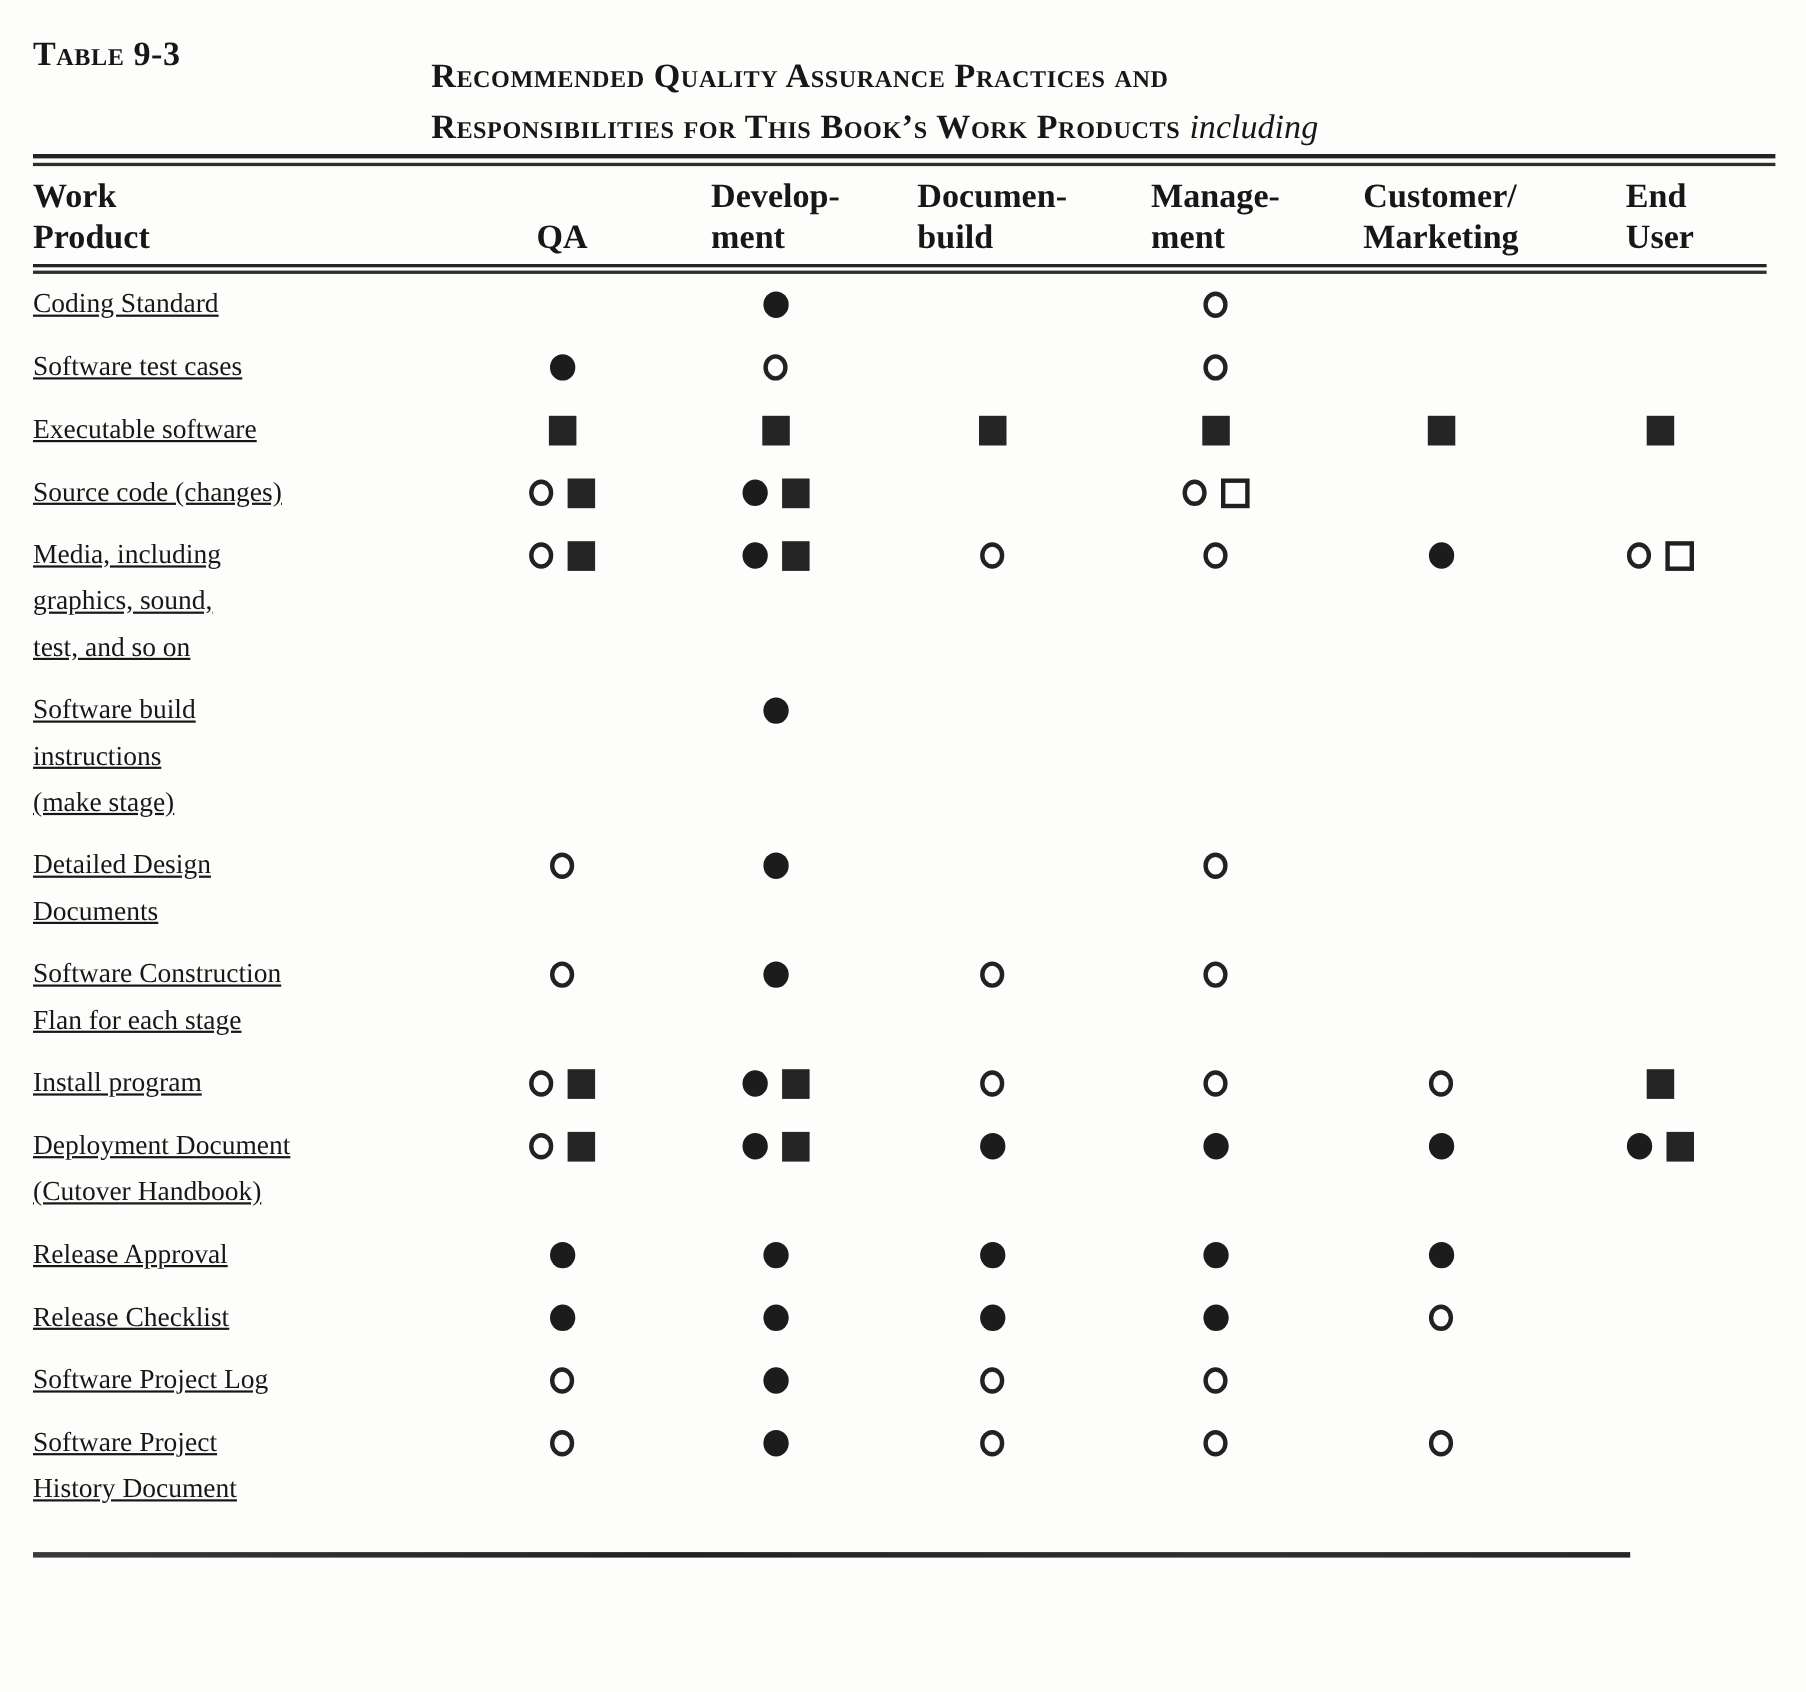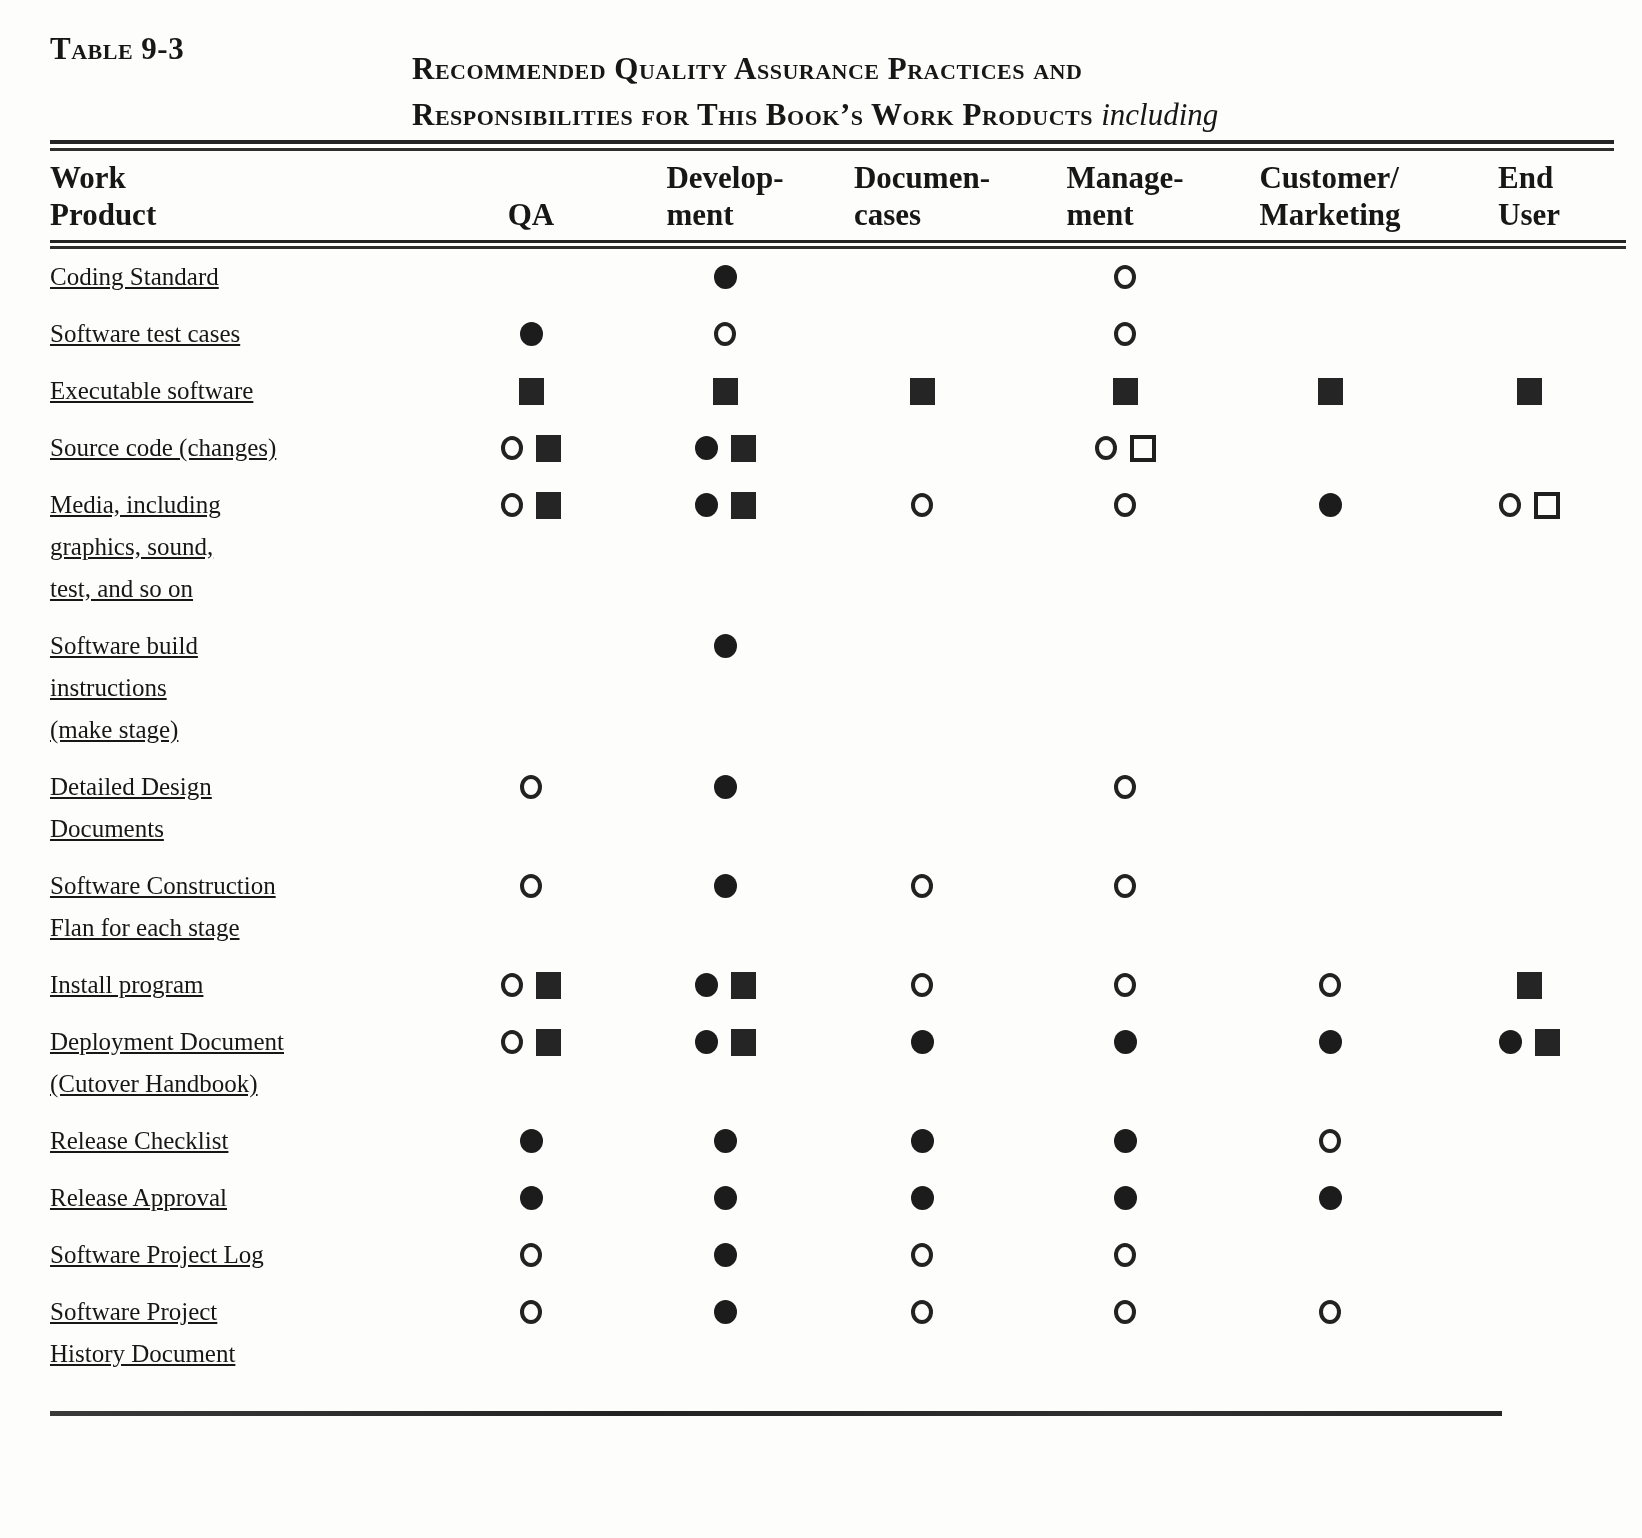--- a/index.html
+++ b/index.html
@@ -9,21 +9,21 @@
   }
   body {
     width: 1642px;
     height: 1538px;
     overflow: hidden;
     font-family: "Liberation Serif", "DejaVu Serif", serif;
     color: #171717;
     background: #fdfdfc;
   }
   .page {
-    padding: 26px 28px 0 50px;
+    padding: 26px 28px 0 30px;
     position: relative;
   }
 
   
   .caption {
     display: flex;
     align-items: flex-start;
     min-height: 94px;
   }
   .table-label {
@@ -157,21 +157,21 @@
         <col style="width: 200px;">
         <col style="width: 206px;">
         <col style="width: 204px;">
         <col style="width: 194px;">
       </colgroup>
     <thead style="border-bottom: none;">
       <tr id="header-row">
           <th class="col-product"><span class="th-block"><div class="th-line">Work</div><div class="th-line">Product</div></span></th>
           <th class="col-qa"><span class="th-block"><div class="th-line"></div><div class="th-line">QA</div></span></th>
           <th class="col-development"><span class="th-block"><div class="th-line">Develop-</div><div class="th-line">ment</div></span></th>
-          <th class="col-documentation"><span class="th-block"><div class="th-line">Documen-</div><div class="th-line">cases</div></span></th>
+          <th class="col-documentation"><span class="th-block"><div class="th-line">Documen-</div><div class="th-line">build</div></span></th>
           <th class="col-management"><span class="th-block"><div class="th-line">Manage-</div><div class="th-line">ment</div></span></th>
           <th class="col-customer-marketing"><span class="th-block"><div class="th-line">Customer/</div><div class="th-line">Marketing</div></span></th>
           <th class="col-end-user"><span class="th-block"><div class="th-line">End</div><div class="th-line">User</div></span></th>
         </tr>
     </thead>
     <tbody>
         <tr>
           <td colspan="7" style="padding:0">
             <div class="rule-header"></div>
           </td>
@@ -381,57 +381,57 @@
           <td class="responsibility-cell col-customer-marketing"><span class="sym-group">
               <span class="icon filled-circle" title="●"></span>
             </span></td>
           <td class="responsibility-cell col-end-user"><span class="sym-group">
               <span class="icon filled-circle" title="●"></span>
               <span class="icon filled-square" title="■"></span>
             </span></td>
         </tr>
         <tr>
           <td class="product-cell">
+            <div>Release Approval</div>
+          </td>
+          <td class="responsibility-cell col-qa"><span class="sym-group">
+              <span class="icon filled-circle" title="●"></span>
+            </span></td>
+          <td class="responsibility-cell col-development"><span class="sym-group">
+              <span class="icon filled-circle" title="●"></span>
+            </span></td>
+          <td class="responsibility-cell col-documentation"><span class="sym-group">
+              <span class="icon filled-circle" title="●"></span>
+            </span></td>
+          <td class="responsibility-cell col-management"><span class="sym-group">
+              <span class="icon filled-circle" title="●"></span>
+            </span></td>
+          <td class="responsibility-cell col-customer-marketing"><span class="sym-group">
+              <span class="icon filled-circle" title="●"></span>
+            </span></td>
+          <td class="responsibility-cell col-end-user"></td>
+        </tr>
+        <tr>
+          <td class="product-cell">
             <div>Release Checklist</div>
           </td>
           <td class="responsibility-cell col-qa"><span class="sym-group">
               <span class="icon filled-circle" title="●"></span>
             </span></td>
           <td class="responsibility-cell col-development"><span class="sym-group">
               <span class="icon filled-circle" title="●"></span>
             </span></td>
           <td class="responsibility-cell col-documentation"><span class="sym-group">
               <span class="icon filled-circle" title="●"></span>
             </span></td>
           <td class="responsibility-cell col-management"><span class="sym-group">
               <span class="icon filled-circle" title="●"></span>
             </span></td>
           <td class="responsibility-cell col-customer-marketing"><span class="sym-group">
               <span class="icon open-circle" title="○"></span>
-            </span></td>
-          <td class="responsibility-cell col-end-user"></td>
-        </tr>
-        <tr>
-          <td class="product-cell">
-            <div>Release Approval</div>
-          </td>
-          <td class="responsibility-cell col-qa"><span class="sym-group">
-              <span class="icon filled-circle" title="●"></span>
-            </span></td>
-          <td class="responsibility-cell col-development"><span class="sym-group">
-              <span class="icon filled-circle" title="●"></span>
-            </span></td>
-          <td class="responsibility-cell col-documentation"><span class="sym-group">
-              <span class="icon filled-circle" title="●"></span>
-            </span></td>
-          <td class="responsibility-cell col-management"><span class="sym-group">
-              <span class="icon filled-circle" title="●"></span>
-            </span></td>
-          <td class="responsibility-cell col-customer-marketing"><span class="sym-group">
-              <span class="icon filled-circle" title="●"></span>
             </span></td>
           <td class="responsibility-cell col-end-user"></td>
         </tr>
         <tr>
           <td class="product-cell">
             <div>Software Project Log</div>
           </td>
           <td class="responsibility-cell col-qa"><span class="sym-group">
               <span class="icon open-circle" title="○"></span>
             </span></td>

